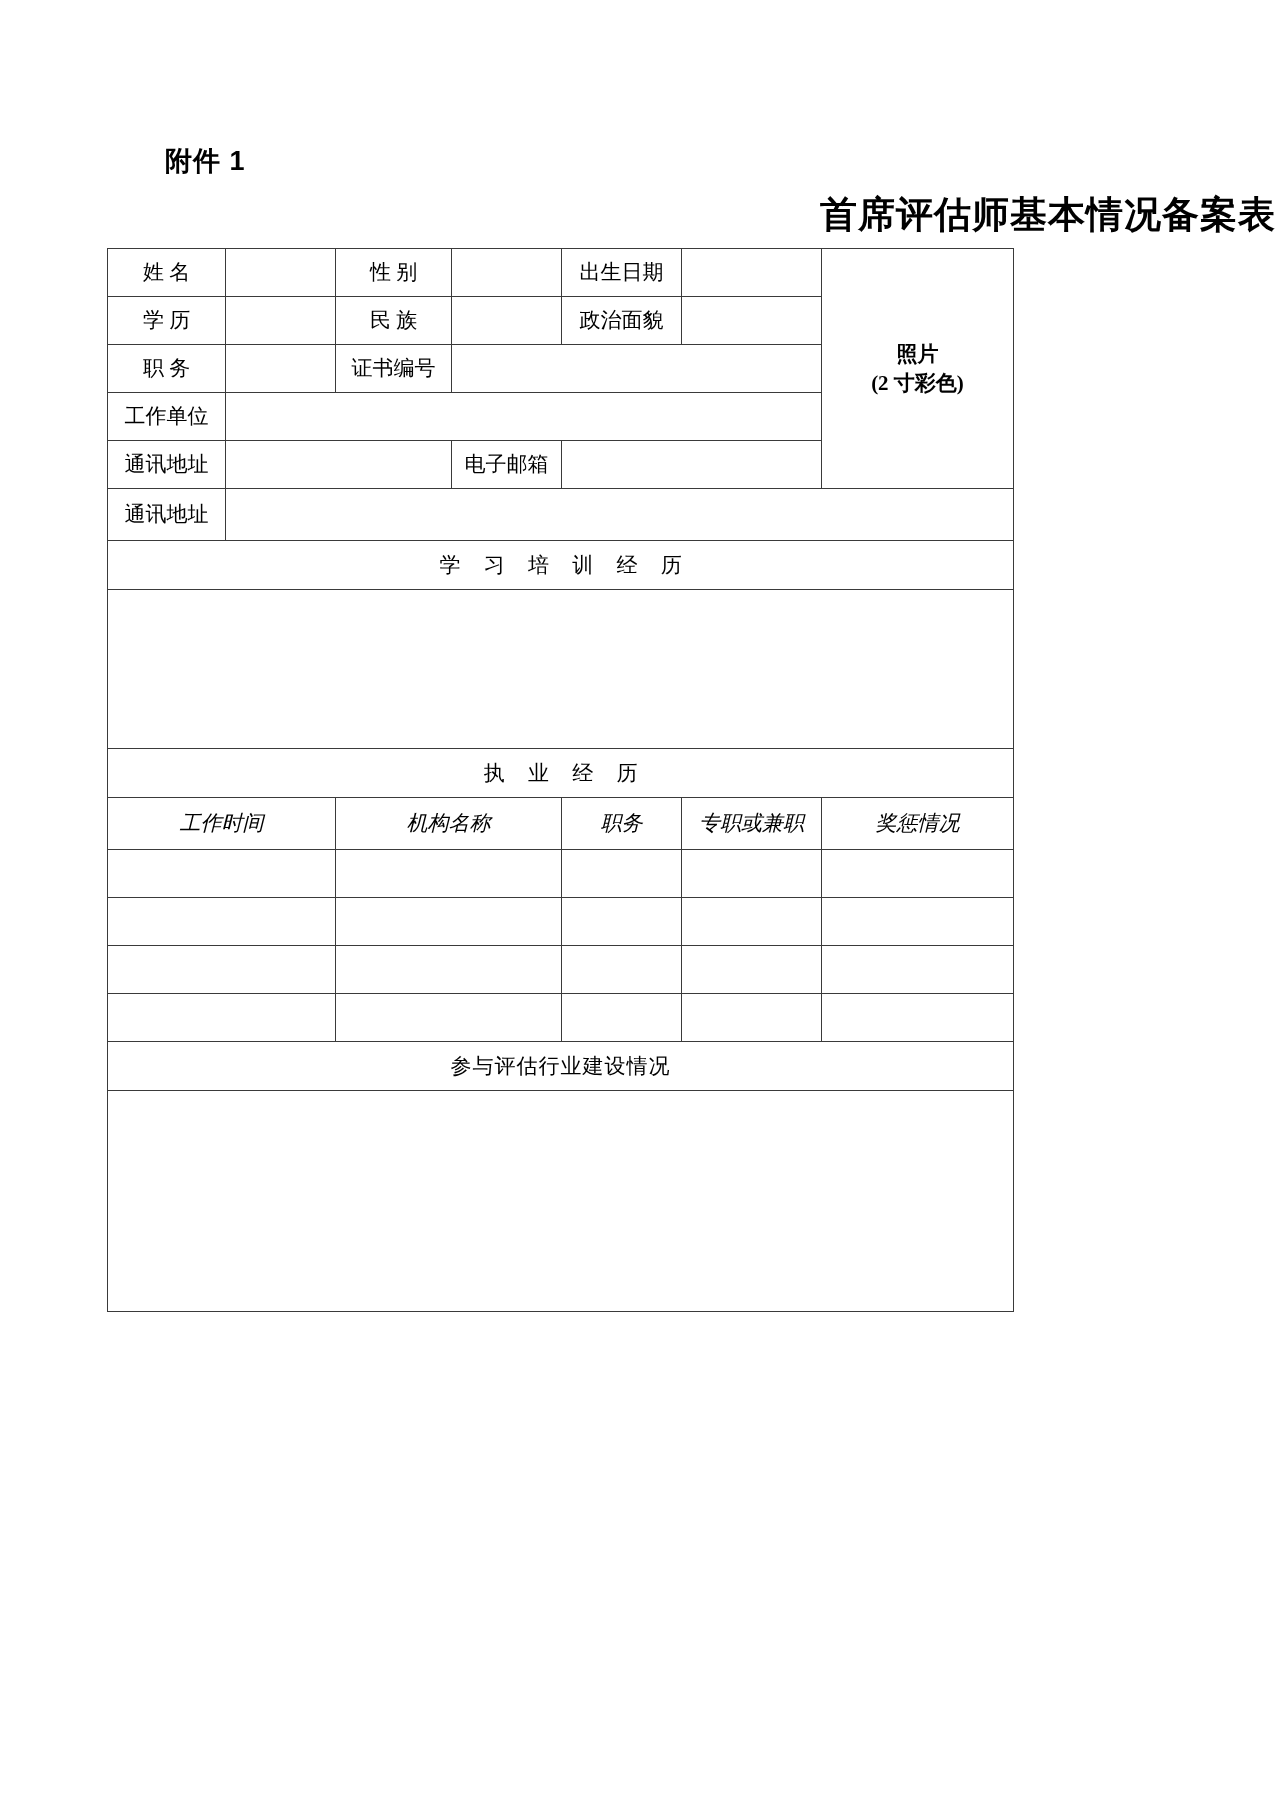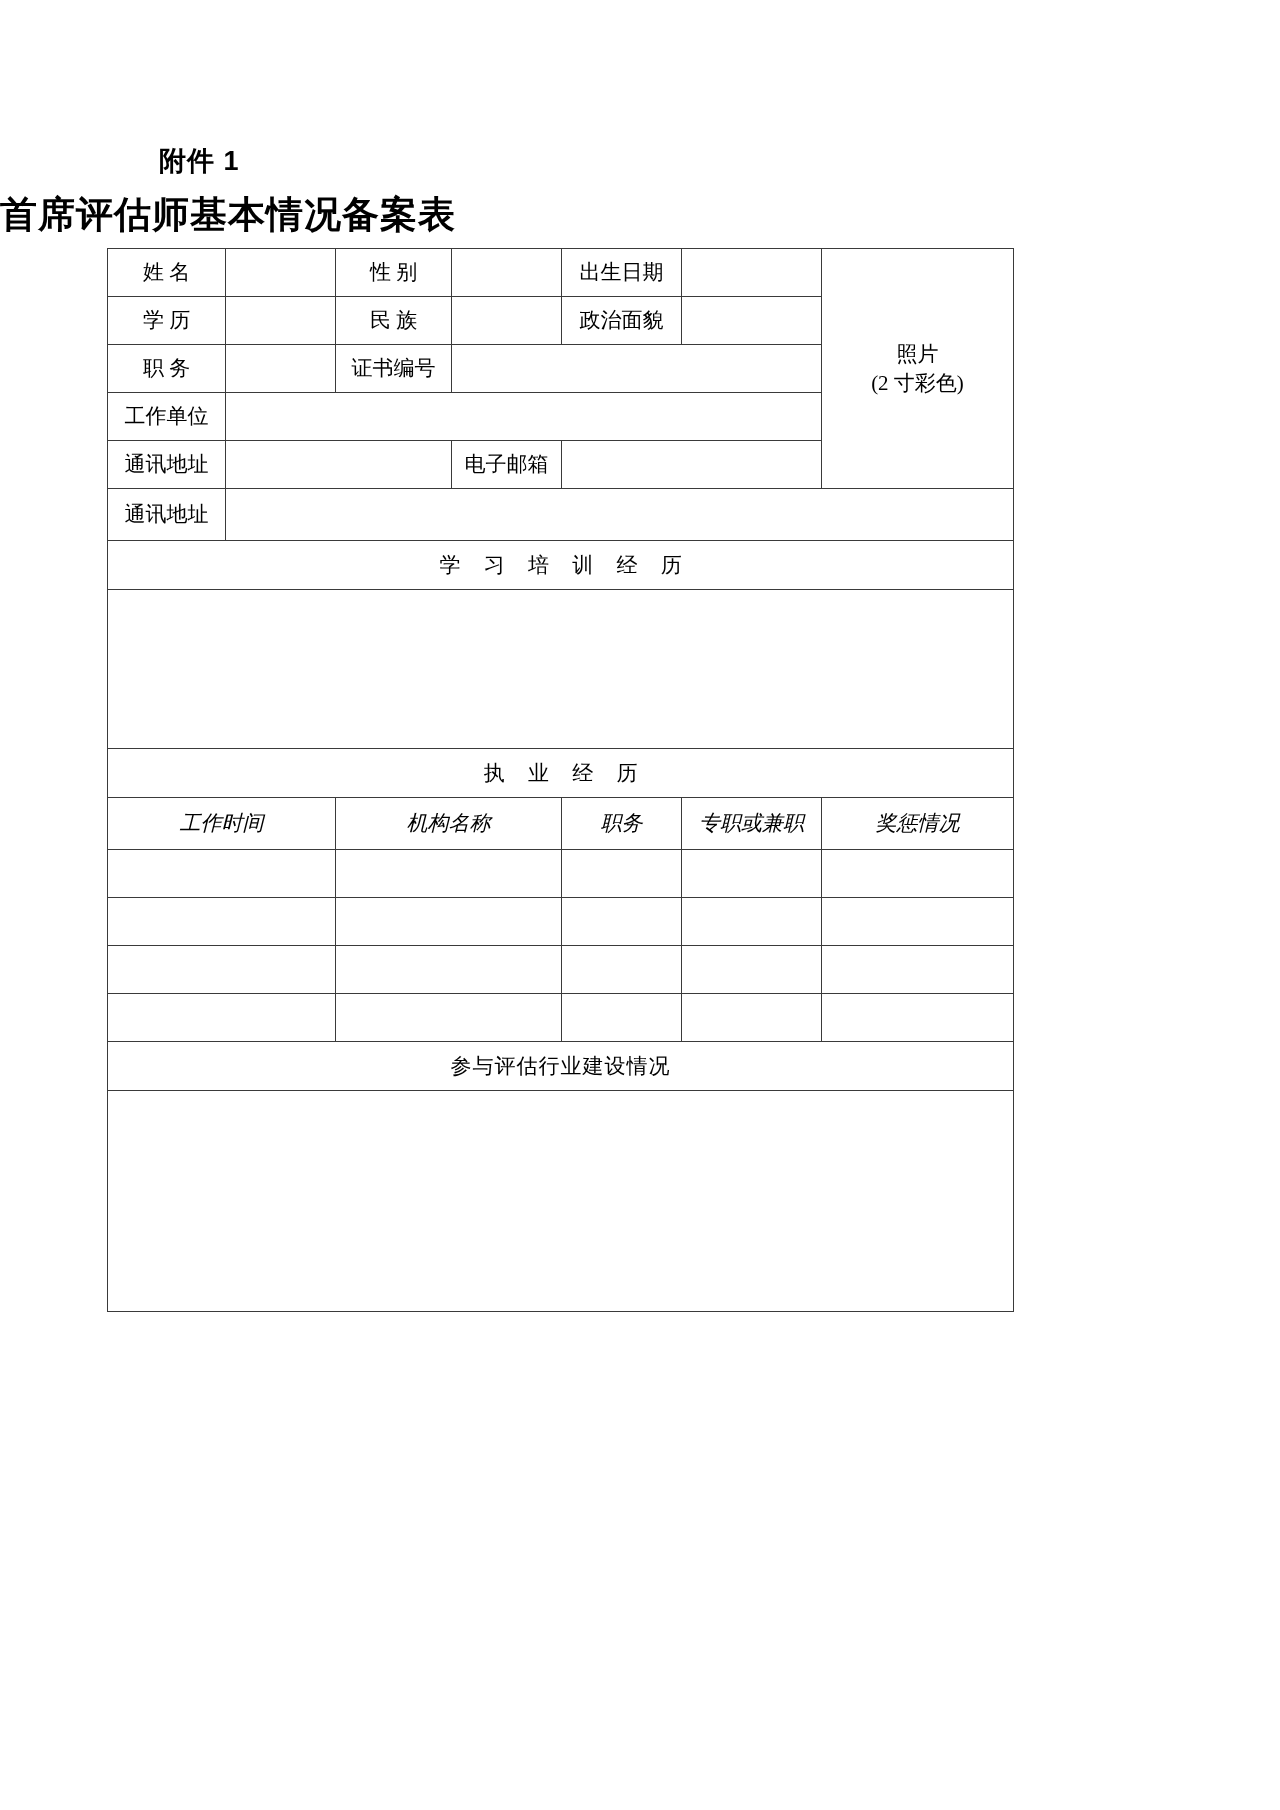--- a/index.html
+++ b/index.html
@@ -14,34 +14,34 @@
   .page {
     position: relative;
     width: 1280px;
     height: 1810px;
     background: #ffffff;
     box-sizing: border-box;
     overflow: hidden;
   }
   .attachment-label {
     position: absolute;
-    left: 159px;
+    left: 165px;
     top: 143px;
     font-family: "Liberation Sans", "DejaVu Sans", sans-serif;
     font-size: 27px;
     font-weight: 700;
     letter-spacing: 1px;
     white-space: nowrap;
   }
   .doc-title {
     position: absolute;
     left: 0;
-    right: 16px;
+    right: 4px;
     top: 190px;
-    text-align: left;
+    text-align: right;
     font-family: "Liberation Sans", "DejaVu Sans", sans-serif;
     font-size: 37px;
     font-weight: 700;
     letter-spacing: 1px;
   }
   .form-wrap {
     position: absolute;
     left: 107px;
     top: 248px;
     width: 906px;
@@ -84,20 +84,21 @@
     font-family: Liberation Serif, serif;
   }
   .r-bigblank-1 { height: 158px; }
   .r-bigblank-2 { height: 220px; }
   .r-exp-head { height: 52px; font-style: italic; }
   .r-exp { height: 48px; }
   .photo-cell {
     font-size: 21px;
     line-height: 1.5;
     vertical-align: middle;
+    font-weight: bold;
   }
   .photo-line { display: block; }
 </style>
 </head>
 <body>
 
 <div class="page">
 
   <div class="attachment-label">附件 1</div>
 

